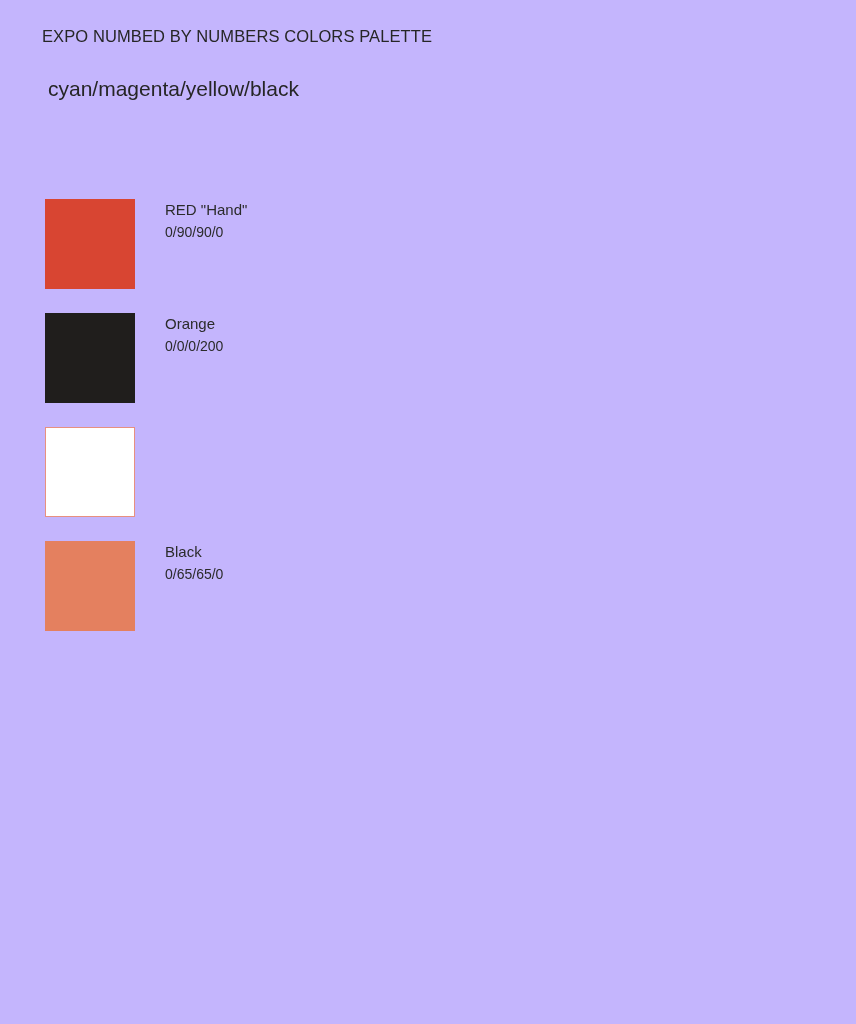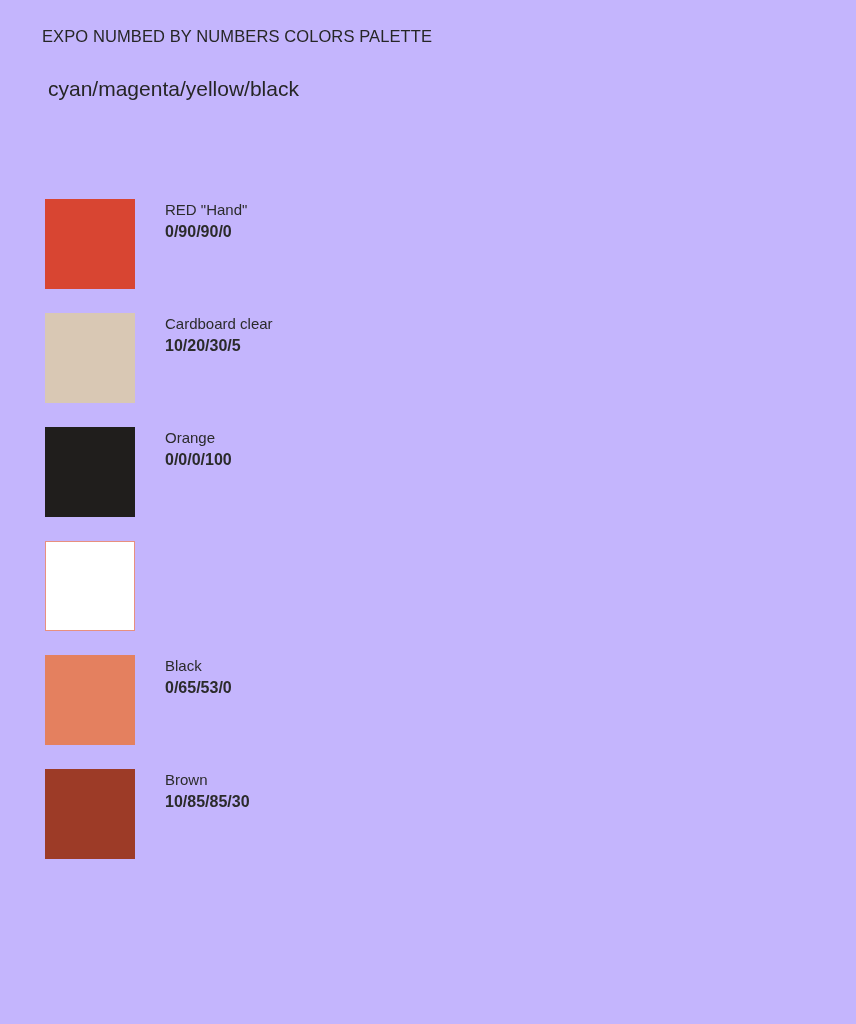--- a/index.html
+++ b/index.html
@@ -80,25 +80,24 @@
   }
 
   .swatch-name {
     font-size: 15px;
     line-height: 22px;
     color: #2b2b2b;
     white-space: nowrap;
   }
 
   .swatch-code {
-    font-size: 16px;
+    font-size: 14px;
     line-height: 22px;
     color: #2b2b2b;
     white-space: nowrap;
-    font-weight: bold;
   }
 
   .swatch-code:empty {
     display: none;
   }
 </style>
 </head>
 <body>
 
 <div class="page">
@@ -109,45 +108,31 @@
 
   <div class="swatch-list">
       <div class="swatch-row">
         <div class="swatch-chip" style="background: rgb(216, 69, 50);"></div>
         <div class="swatch-text">
           <div class="swatch-name">RED "Hand"</div>
           <div class="swatch-code">0/90/90/0</div>
         </div>
       </div>
       <div class="swatch-row">
-        <div class="swatch-chip" style="background: rgb(217, 200, 180);"></div>
-        <div class="swatch-text">
-          <div class="swatch-name">Cardboard clear</div>
-          <div class="swatch-code">10/20/30/5</div>
-        </div>
-      </div>
-      <div class="swatch-row">
         <div class="swatch-chip" style="background: rgb(32, 30, 28);"></div>
         <div class="swatch-text">
           <div class="swatch-name">Orange</div>
-          <div class="swatch-code">0/0/0/100</div>
+          <div class="swatch-code">0/0/0/200</div>
         </div>
       </div>
       <div class="swatch-row">
         <div class="swatch-chip outlined" style="background: rgb(255, 255, 255); border-color: rgb(232, 144, 127);"></div>
       </div>
       <div class="swatch-row">
         <div class="swatch-chip" style="background: rgb(228, 128, 95);"></div>
         <div class="swatch-text">
           <div class="swatch-name">Black</div>
-          <div class="swatch-code">0/65/53/0</div>
-        </div>
-      </div>
-      <div class="swatch-row">
-        <div class="swatch-chip" style="background: rgb(157, 59, 39);"></div>
-        <div class="swatch-text">
-          <div class="swatch-name">Brown</div>
-          <div class="swatch-code">10/85/85/30</div>
+          <div class="swatch-code">0/65/65/0</div>
         </div>
       </div>
     </div>
 
 </div>
 
 </body></html>

